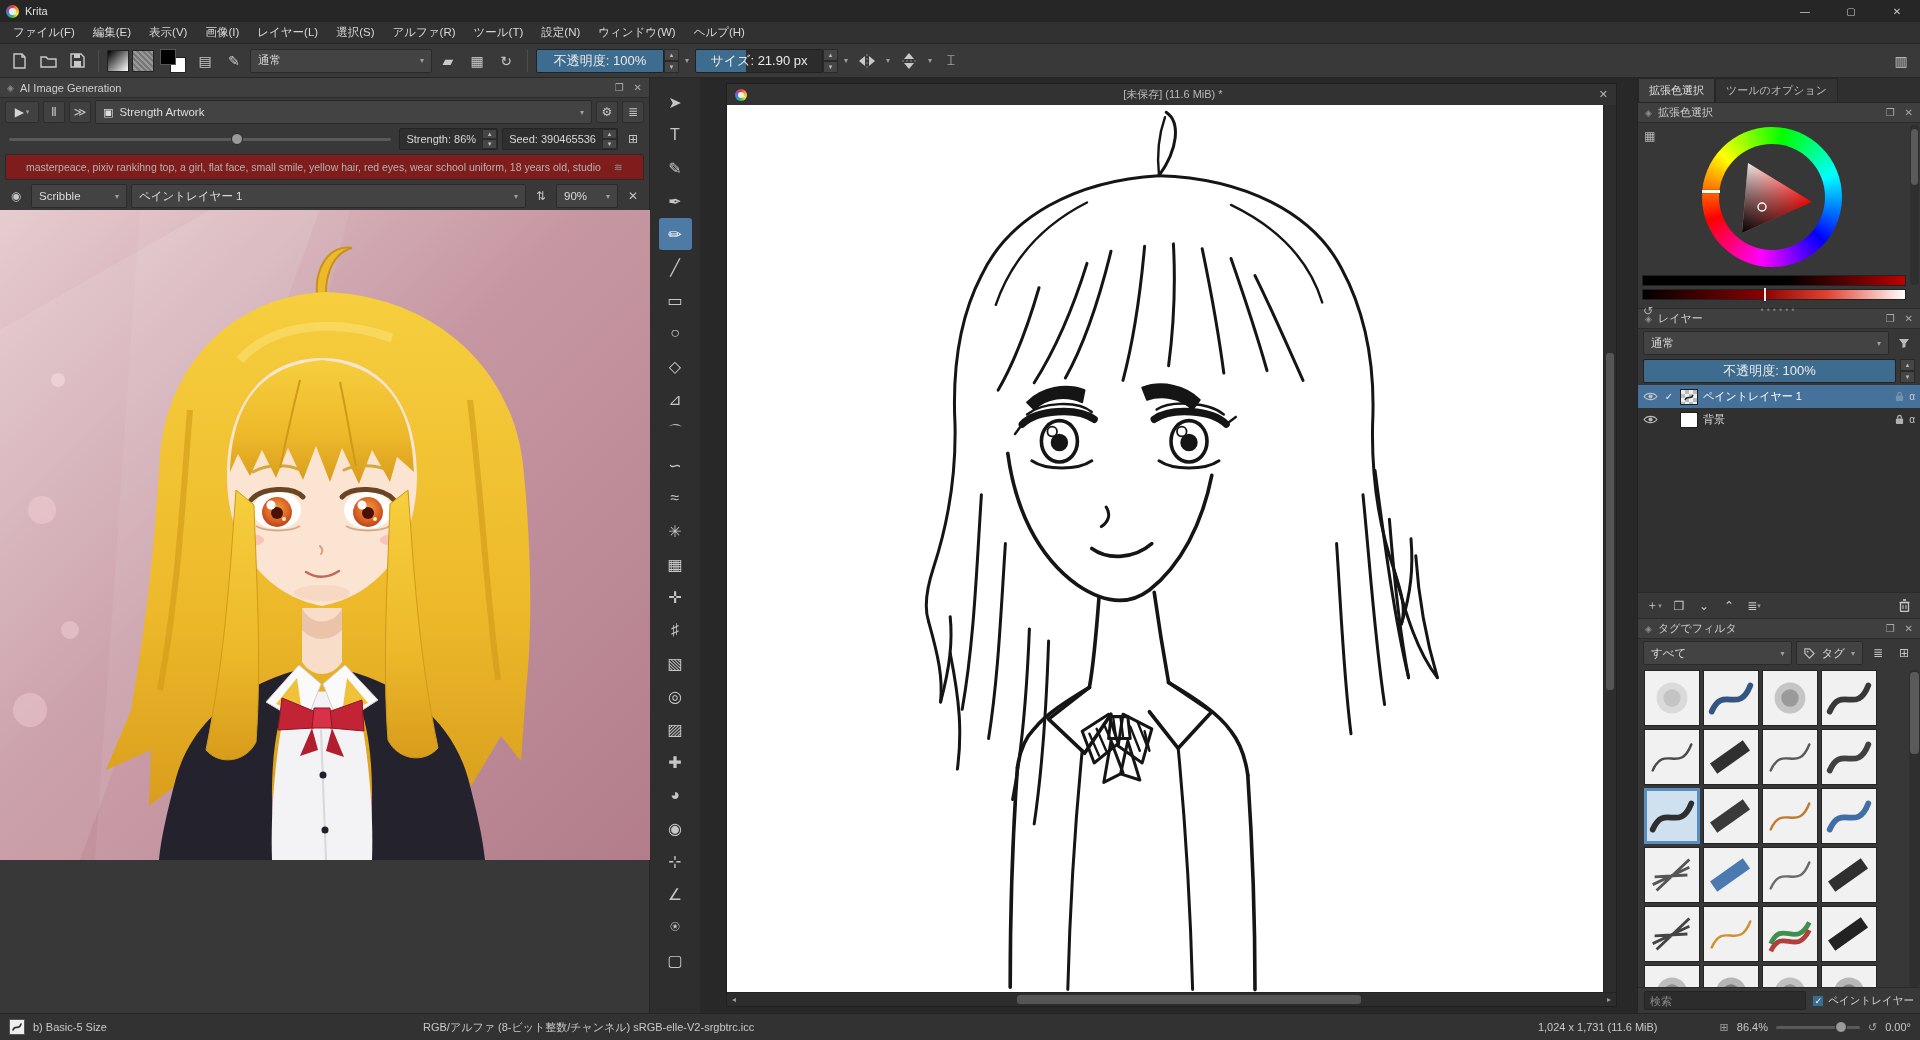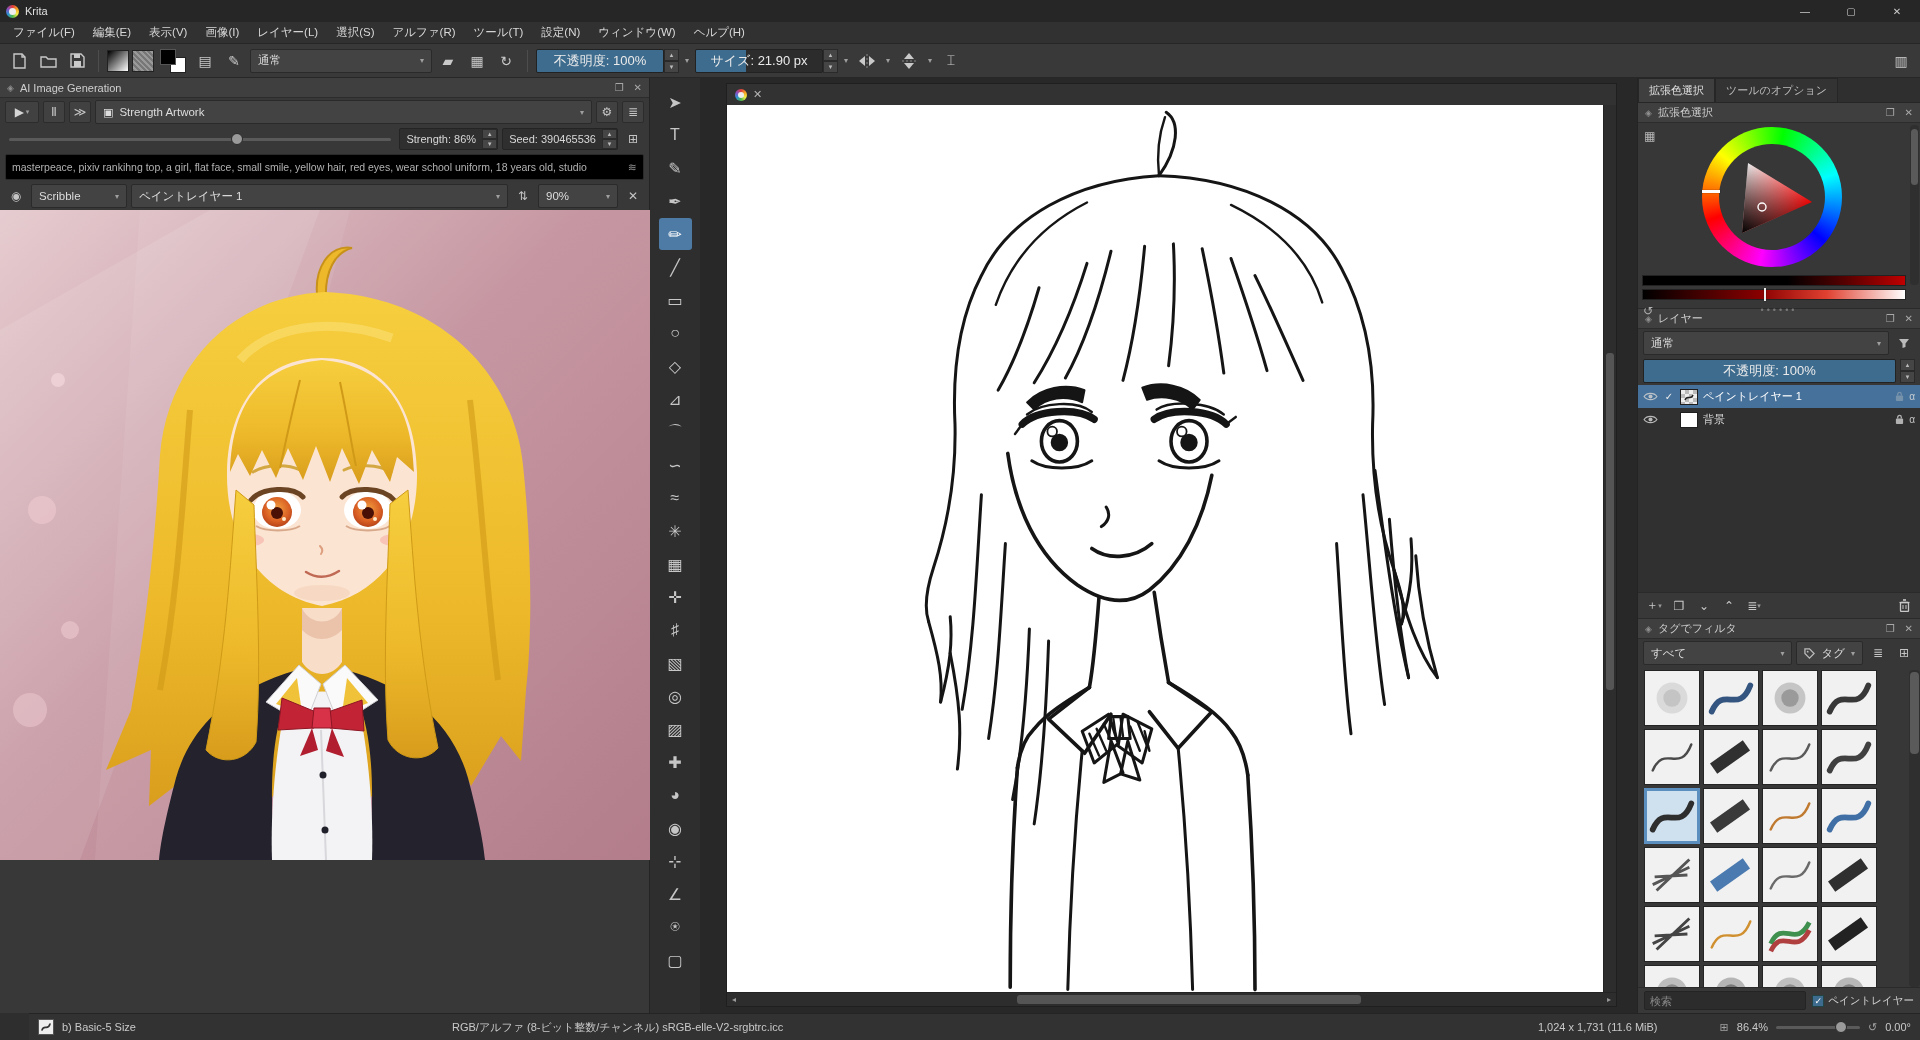--- a/index.html
+++ b/index.html
@@ -52,21 +52,21 @@
 .ai-row{display:flex;align-items:center;gap:4px;padding:2px 5px;}
 .icon-btn{min-width:22px;height:22px;display:flex;align-items:center;justify-content:center;color:#c5c5c5;font-size:12px;background:#414141;border:1px solid #2c2c2c;border-radius:2px;}
 .icon-btn.flat{background:transparent;border:none;}
 .play-btn{width:34px;height:22px;display:flex;align-items:center;justify-content:center;gap:2px;background:#414141;border:1px solid #2c2c2c;border-radius:2px;color:#d5d5d5;}
 .hslider{flex:1;height:22px;display:flex;align-items:center;position:relative;padding:0 4px;}
 .hslider .track{height:3px;background:#5a5a5a;flex:1;border-radius:2px;}
 .hslider .handle{position:absolute;left:58%;top:5px;width:12px;height:12px;border-radius:50%;background:#9a9a9a;border:1px solid #2a2a2a;}
 .spinbox{height:22px;background:#2f2f2f;border:1px solid #242424;border-radius:2px;display:flex;align-items:center;font-size:11px;color:#d8d8d8;}
 .spinbox .sb-label{padding:0 6px;white-space:nowrap;}
 .spinbox .spin{height:20px;}
-.ai-prompt{margin:2px 5px;height:26px;display:flex;align-items:center;background:#000000;border:1px solid #2a2a2a;border-radius:2px;padding:0 6px;font-size:10.5px;color:#b2b2b2;white-space:nowrap;overflow:hidden;}
+.ai-prompt{margin:2px 5px;height:26px;display:flex;align-items:center;background:#7f1d1d;border:1px solid #2a2a2a;border-radius:2px;padding:0 20px;font-size:10.5px;color:#b2b2b2;white-space:nowrap;overflow:hidden;}
 .ai-prompt .p-icon{margin-left:auto;color:#8f8f8f;font-size:11px;padding-left:6px;}
 .ai-image{width:650px;height:650px;background:#b98494;overflow:hidden;}
 .ai-rest{flex:1;background:#383838;}
 
 
 .toolbox{position:absolute;left:652px;top:8px;width:46px;display:flex;flex-direction:column;align-items:center;gap:1px;}
 .tool{width:33px;height:32px;display:flex;align-items:center;justify-content:center;font-size:16px;color:#c6c6c6;border-radius:3px;}
 .tool.selected{background:#4e7ba5;color:#fff;}
 
 
@@ -132,21 +132,21 @@
 .preset-cell.sel{outline:3px solid #5a8fc0;outline-offset:-3px;background:#cfe0ef;}
 .pg-scroll{width:11px;margin-left:3px;background:#2f2f2f;position:relative;border-radius:4px;}
 .pg-scroll .handle{position:absolute;left:1px;right:1px;top:2px;height:26%;background:#5a5a5a;border-radius:4px;}
 .pd-search{height:26px;display:flex;align-items:center;gap:6px;padding:0 6px;background:#383838;border-top:1px solid #2a2a2a;}
 .search-input{flex:1;height:19px;background:#2c2c2c;border:1px solid #242424;border-radius:2px;color:#ccc;font-size:11px;padding:0 5px;font-family:inherit;}
 .search-input::placeholder{color:#8b8b8b;}
 .tagfilter{display:flex;align-items:center;gap:4px;font-size:10.5px;color:#cfcfcf;white-space:nowrap;}
 .cb{width:12px;height:12px;background:#3e6c8e;border:1px solid #244;color:#fff;font-size:9px;display:flex;align-items:center;justify-content:center;}
 
 
-.statusbar{position:absolute;left:0;right:0;bottom:0;height:27px;background:#323232;border-top:1px solid #242424;display:flex;align-items:center;padding:0 9px;gap:8px;font-size:11px;color:#c9c9c9;margin-left:29px;}
+.statusbar{position:absolute;left:0;right:0;bottom:0;height:27px;background:#323232;border-top:1px solid #242424;display:flex;align-items:center;padding:0 9px;gap:8px;font-size:11px;color:#c9c9c9;}
 .sb-brushicon{width:16px;height:16px;background:#eee;border:1px solid #555;display:flex;align-items:center;justify-content:center;}
 .sb-spacer1{width:300px;}
 .sb-flex{flex:1;}
 .sb-slider{width:84px;height:3px;background:#5a5a5a;position:relative;border-radius:2px;}
 .sb-slider .handle{position:absolute;top:-5px;left:70%;width:12px;height:12px;border-radius:50%;background:#9a9a9a;border:1px solid #2a2a2a;}
 </style>
 </head>
 <body>
 
 <div class="titlebar">
@@ -304,21 +304,21 @@
       <div class="icon-btn flat">◉</div>
       <div class="dropdown" style="width:96px">
         <span>Scribble</span>
         <span class="dd-arrow">▾</span>
       </div>
       <div class="dropdown" style="flex:1">
         <span>ペイントレイヤー 1</span>
         <span class="dd-arrow">▾</span>
       </div>
       <div class="icon-btn flat">⇅</div>
-      <div class="dropdown" style="width:80px">
+      <div class="dropdown" style="width:62px">
         <span>90%</span>
         <span class="dd-arrow">▾</span>
       </div>
       <div class="icon-btn flat">✕</div>
     </div>
 
     <div class="ai-image">
       <svg viewBox="0 0 650 650" preserveAspectRatio="none">
         <defs>
           <linearGradient id="aibg" x1="0" y1="0" x2="1" y2="1">
@@ -425,20 +425,21 @@
       <div class="tool">⊹</div>
       <div class="tool">∠</div>
       <div class="tool">⍟</div>
       <div class="tool">▢</div>
     </div>
 
   <div class="mdi">
     <div class="canvas-window">
       <div class="canvas-titlebar">
         <div class="title-logo" style="width:12px;height:12px"></div>
+        <div class="canvas-title">[未保存] (11.6 MiB) *</div>
         <div class="cw-close">✕</div>
       </div>
       <div class="canvas-body">
         <div class="canvas-page">
           <svg viewBox="0 0 730 728" preserveAspectRatio="none" stroke="#151515" fill="none" stroke-linecap="round" stroke-linejoin="round">
             <g stroke-width="2.5">
               <path d="M366,6 C378,14 376,36 360,58"></path>
               <path d="M360,58 C358,40 360,24 365,10" stroke-width="2"></path>
               <path d="M360,58 C290,62 235,92 212,140 C192,178 188,222 190,262 C191,306 184,344 172,380 C166,398 164,412 168,424"></path>
               <path d="M360,58 C430,60 488,88 512,134 C534,174 540,220 538,262 C537,306 544,348 556,382 C562,400 566,414 562,426"></path>

